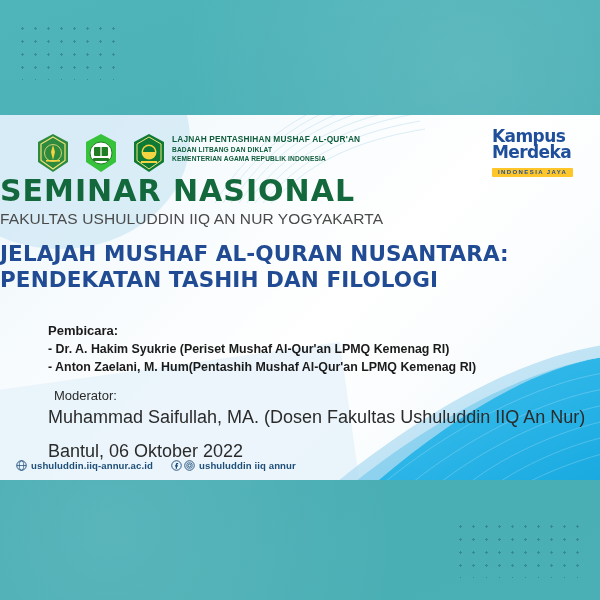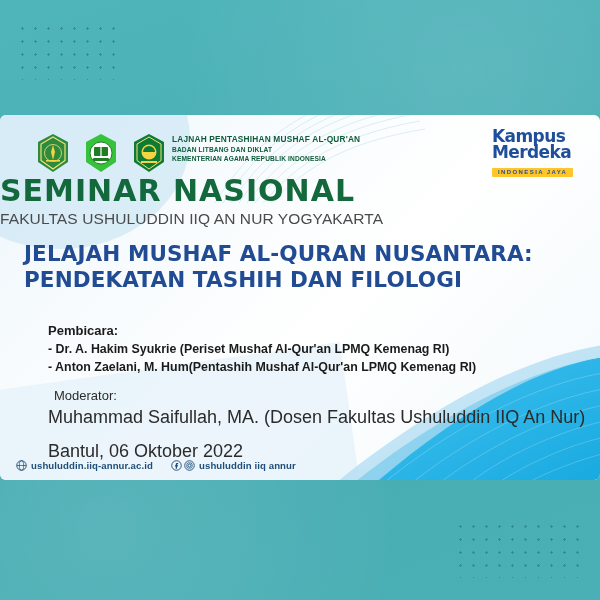--- a/index.html
+++ b/index.html
@@ -41,21 +41,20 @@
 
   
   #card {
     position: absolute;
     left: 0;
     top: 115px;
     width: 600px;
     height: 365px;
     background: linear-gradient(135deg, #eef7fb 0%, #f7fbfd 28%, #ffffff 55%, #f2f9fc 100%);
     overflow: hidden;
-    border-radius: 6px;
   }
   
   .card-blob-a {
     position: absolute;
     left: -70px; top: -86px;
     width: 260px; height: 220px;
     border-radius: 50%;
     background: #d4eaf6;
     opacity: .85;
   }
@@ -170,21 +169,20 @@
     margin-top: 3px;
   }
   #event-title {
     margin-top: 13px;
     font-family: "DejaVu Sans", sans-serif;
     font-weight: bold;
     color: #214c94;
     font-size: 21.5px;
     line-height: 1.22;
     letter-spacing: .1px;
-    padding-left: 24px;
   }
 
   
   #details {
     position: absolute;
     left: 0; top: 208px;
     width: 600px;
     text-align: left;
     color: #262626;
     padding-left: 48px;

